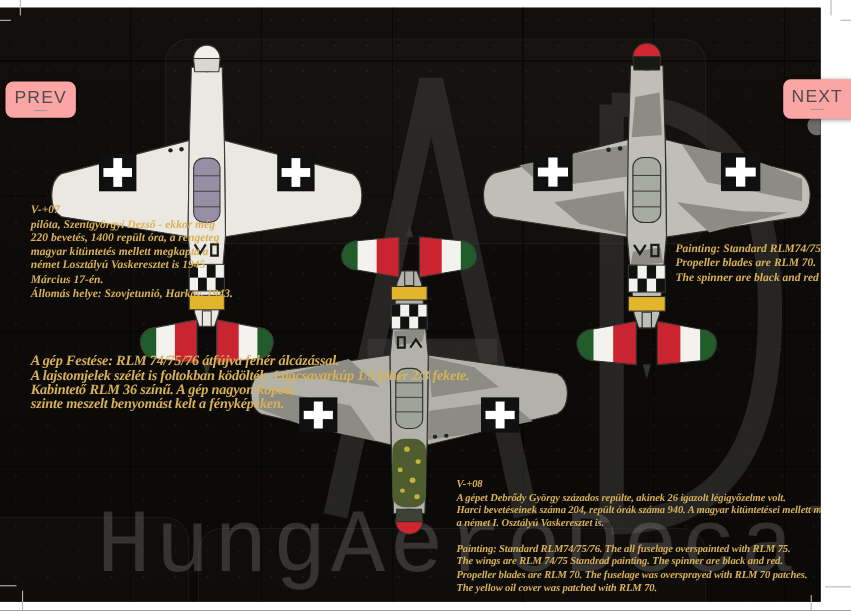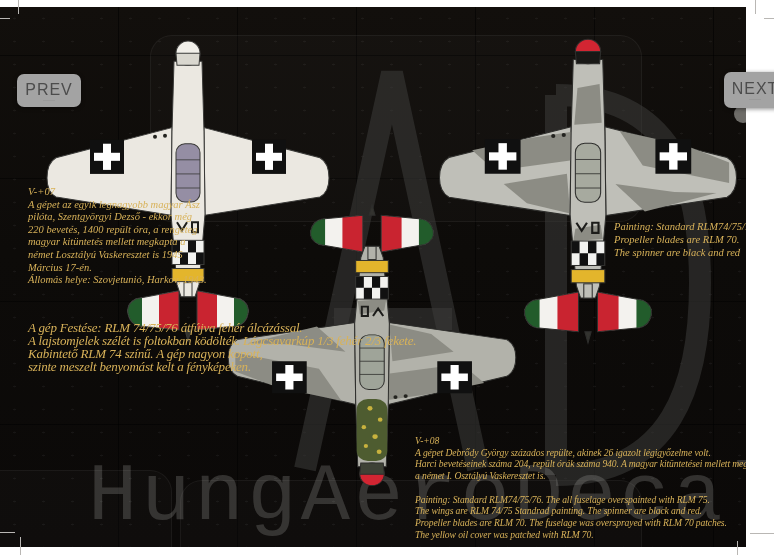--- a/index.html
+++ b/index.html
@@ -16,32 +16,32 @@
   .panel{position:absolute;border:1px solid rgba(255,255,255,0.05);background:rgba(255,255,255,0.018);
          border-radius:22px;}
   .rivet-circle{position:absolute;width:18px;height:18px;border-radius:50%;background:#8e8c88;opacity:.75;}
   
   .cm{position:absolute;background:#b9b7b4;}
   
   .wm-text{position:absolute;left:88px;top:444px;font-family:Liberation Mono, monospace;
            font-size:82px;font-weight:400;color:rgba(190,190,188,0.22);letter-spacing:4px;white-space:nowrap;}
   .wm-logo{position:absolute;left:0;top:0;}
   
-  .cap{position:absolute;color:#d8b259;font-style:italic;font-weight:normal;}
+  .cap{position:absolute;color:#d8b259;font-style:italic;font-weight:bold;}
   .cap div{white-space:nowrap;}
   .b1{left:28px;top:179px;font-size:10.5px;line-height:12.6px;}
   .b2{left:28px;top:314px;font-size:13px;line-height:13px;letter-spacing:-0.2px;}
   .b3{left:614px;top:206px;font-size:10.5px;line-height:13px;}
   .b3 .gap{height:7px;}
   .b4{left:415px;top:428px;font-size:9.6px;line-height:11.7px;letter-spacing:-0.1px;}
   .blank{height:11.7px;}
   
-  .navbtn{position:absolute;background:#a3a3a3;color:#4c4c4c;border:none;border-radius:7px;
+  .navbtn{position:absolute;background:#fca5a5;color:#4c4c4c;border:none;border-radius:7px;
           font-family:"Liberation Sans",sans-serif;font-size:16px;letter-spacing:1px;
-          box-shadow:0 1px 4px rgba(0,0,0,0.45);cursor:pointer;text-align:center;margin-left:12px;}
+          box-shadow:0 1px 4px rgba(0,0,0,0.45);cursor:pointer;text-align:center;}
   .navbtn .dash{display:block;margin:1px auto 0;width:12px;height:1px;background:#9a9a9a;}
   .prev{left:5px;top:74px;width:64px;height:33px;}
   .next{left:712px;top:72px;width:62px;height:36px;border-radius:7px 0 0 7px;text-align:center;}
   
   .plane{position:absolute;}
   .plane-left {left:38px; top:24px; width:300px;height:312px;
       --body:#ebe8e1;--line:#3a3a38;--camoOp:0;--mottleOp:1;--mot: transparent;
       --spinTip:#f1efe9;--spinBase:#d9d7cf;--canopy:#958ea4;}
   .plane-right{left:430px;top:22px;width:316px;height:316px;
       --body:#bfbfb8;--line:#2e2e2c;--camoOp:1;--mottleOp:0;
@@ -163,33 +163,32 @@
       </svg>
     <svg class="plane plane-right" viewBox="0 0 300 310" preserveAspectRatio="none">
         <use href="#plane"></use>
       </svg>
     <svg class="plane plane-mid" viewBox="0 0 300 310" preserveAspectRatio="none">
         <use href="#plane"></use>
       </svg>
 
     <div class="cap b1">
       <div>V-+07</div>
-      <div>A gépet az egyik legnagyobb magyar Ász</div>
       <div> pilóta, Szentgyörgyi Dezső - ekkor még</div>
       <div>220 bevetés, 1400 repült óra, a rengeteg</div>
       <div>magyar kitüntetés mellett megkapta a</div>
       <div>német Losztályú Vaskeresztet is 1945</div>
       <div>Március 17-én.</div>
       <div>Állomás helye: Szovjetunió, Harkov, 1943.</div>
     </div>
 
     <div class="cap b2">
       <div>A gép Festése: RLM 74/75/76 átfújva fehér álcázással.</div>
       <div>A lajstomjelek szélét is foltokban ködölték. Lágcsavarkúp 1/3 fehér 2/3 fekete.</div>
-      <div>Kabintető RLM 74 színű. A gép nagyon kopott,</div>
+      <div>Kabintető RLM 36 színű. A gép nagyon kopott,</div>
       <div>szinte meszelt benyomást kelt a fényképeken.</div>
     </div>
 
     <div class="cap b3">
       <div class="gap"></div>
       <div>Painting: Standard RLM74/75/76.</div>
       <div>Propeller blades are RLM 70.</div>
       <div>The spinner are black and red</div>
     </div>
 

